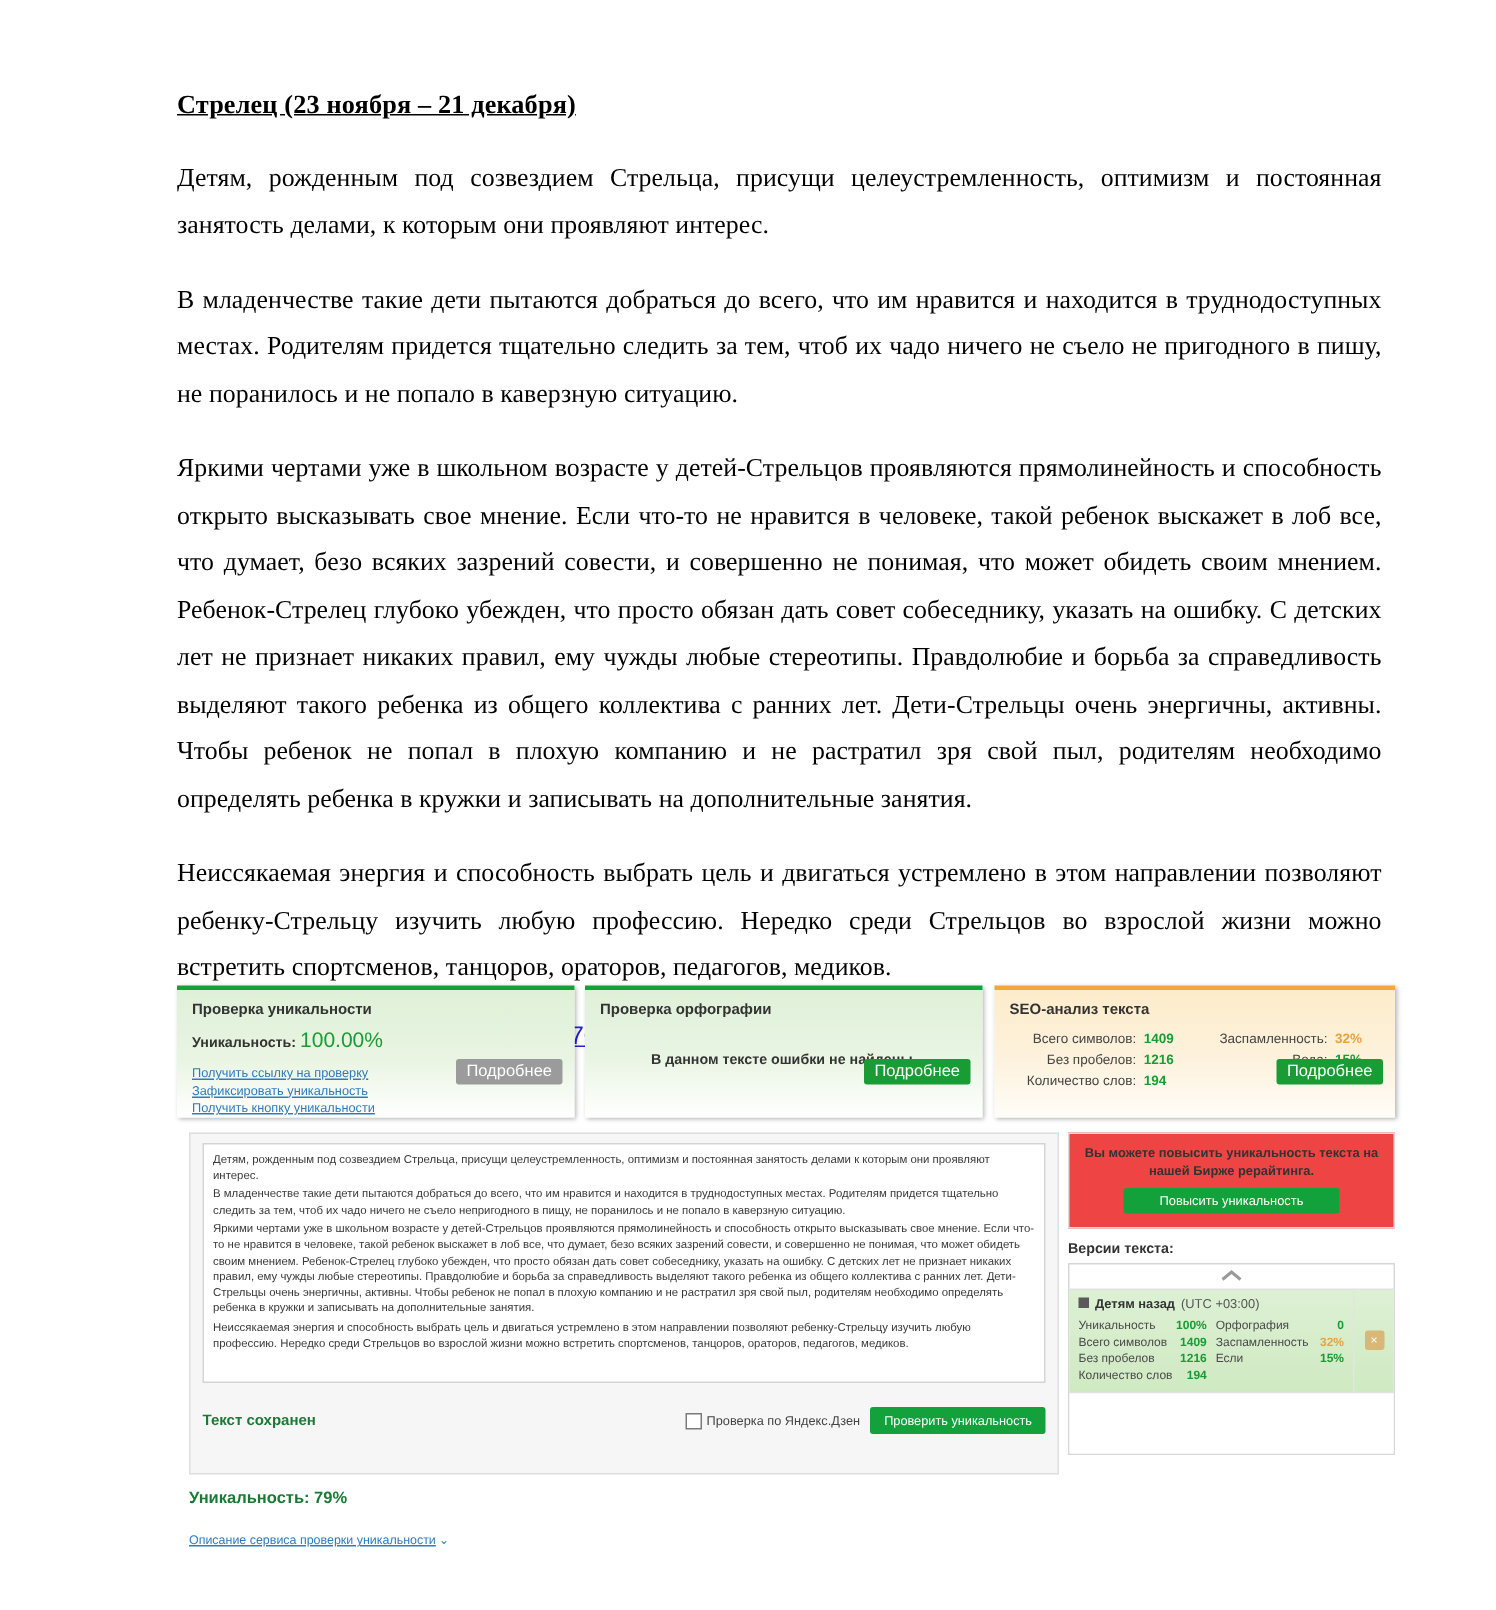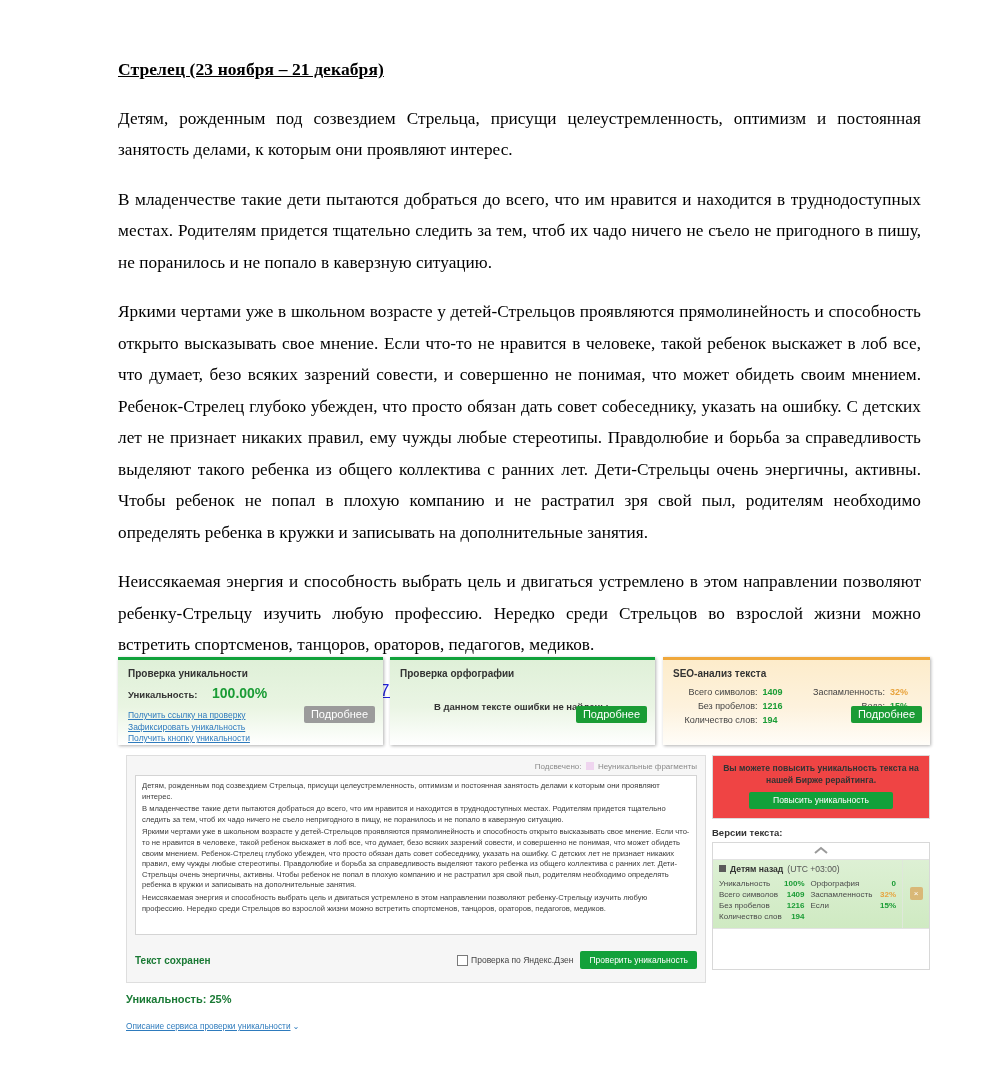--- a/index.html
+++ b/index.html
@@ -82,21 +82,21 @@
   .card-spell .body{background:linear-gradient(to bottom,#dff0d8 0%,#eaf5e4 55%,#ffffff 100%);}
   .card-seo{left:545px;width:267px;}
   .card-seo .topbar{background:#f0a83c;}
   .card-seo .body{background:linear-gradient(to bottom,#fdeccb 0%,#fdf2dd 55%,#fffdf8 100%);}
 
   .card-title{
     font-size:10px;font-weight:bold;color:#333;
     margin:0 0 6px 0;
   }
   .uniq-line{font-size:9.5px;font-weight:bold;color:#333;margin-bottom:9px;}
-  .uniq-val{font-size:14px;font-weight:bold;color:#1a9c35;margin-left:12px;}
+  .uniq-val{font-size:14px;font-weight:normal;color:#1a9c35;}
   .card-links a{
     display:block;
     color:#2e7bbd;
     font-size:8.5px;
     text-decoration:underline;
     line-height:11.5px;
   }
   .spell-msg{
     text-align:center;
     font-size:9.5px;
@@ -359,25 +359,20 @@
                 <span class="val v-green">15%</span>
               </div>
             </div>
           </div>
           <div class="btn-more">Подробнее</div>
         </div>
       </div>
     </div>
 
     <div class="editor-wrap">
-      <div class="legend">
-        <span>Подсвечено:</span>
-        <span class="swatch"></span>
-        <span>Неуникальные фрагменты</span>
-      </div>
       <div class="textbox">
         <p>Детям, рожденным под созвездием Стрельца, присущи целеустремленность, оптимизм и постоянная занятость делами к которым они проявляют интерес.</p>
         <p>В младенчестве такие дети пытаются добраться до всего, что им нравится и находится в труднодоступных местах. Родителям придется тщательно следить за тем, чтоб их чадо ничего не съело непригодного в пищу, не поранилось и не попало в каверзную ситуацию.</p>
         <p>Яркими чертами уже в школьном возрасте у детей-Стрельцов проявляются прямолинейность и способность открыто высказывать свое мнение. Если что-то не нравится в человеке, такой ребенок выскажет в лоб все, что думает, безо всяких зазрений совести, и совершенно не понимая, что может обидеть своим мнением. Ребенок-Стрелец глубоко убежден, что просто обязан дать совет собеседнику, указать на ошибку. С детских лет не признает никаких правил, ему чужды любые стереотипы. Правдолюбие и борьба за справедливость выделяют такого ребенка из общего коллектива с ранних лет. Дети-Стрельцы очень энергичны, активны. Чтобы ребенок не попал в плохую компанию и не растратил зря свой пыл, родителям необходимо определять ребенка в кружки и записывать на дополнительные занятия.</p>
         <p>Неиссякаемая энергия и способность выбрать цель и двигаться устремлено в этом направлении позволяют ребенку-Стрельцу изучить любую профессию. Нередко среди Стрельцов во взрослой жизни можно встретить спортсменов, танцоров, ораторов, педагогов, медиков.</p>
       </div>
       <div class="editor-footer">
         <div class="saved">Текст сохранен</div>
         <div class="footer-right">
           <label class="chk">
@@ -449,20 +444,20 @@
           <div class="ver-close">
             <div class="x">×</div>
           </div>
         </div>
 
         <div class="ver-empty"></div>
       </div>
     </div>
 
     <div class="summary">
-      <div class="uniq-total">Уникальность: 25%</div>
+      <div class="uniq-total">Уникальность: 79%</div>
       <a class="desc" href="#">
         <span>Описание сервиса проверки уникальности</span><span class="caret">⌄</span>
       </a>
     </div>
 
   </div>
 </div>
 
 </body></html>

